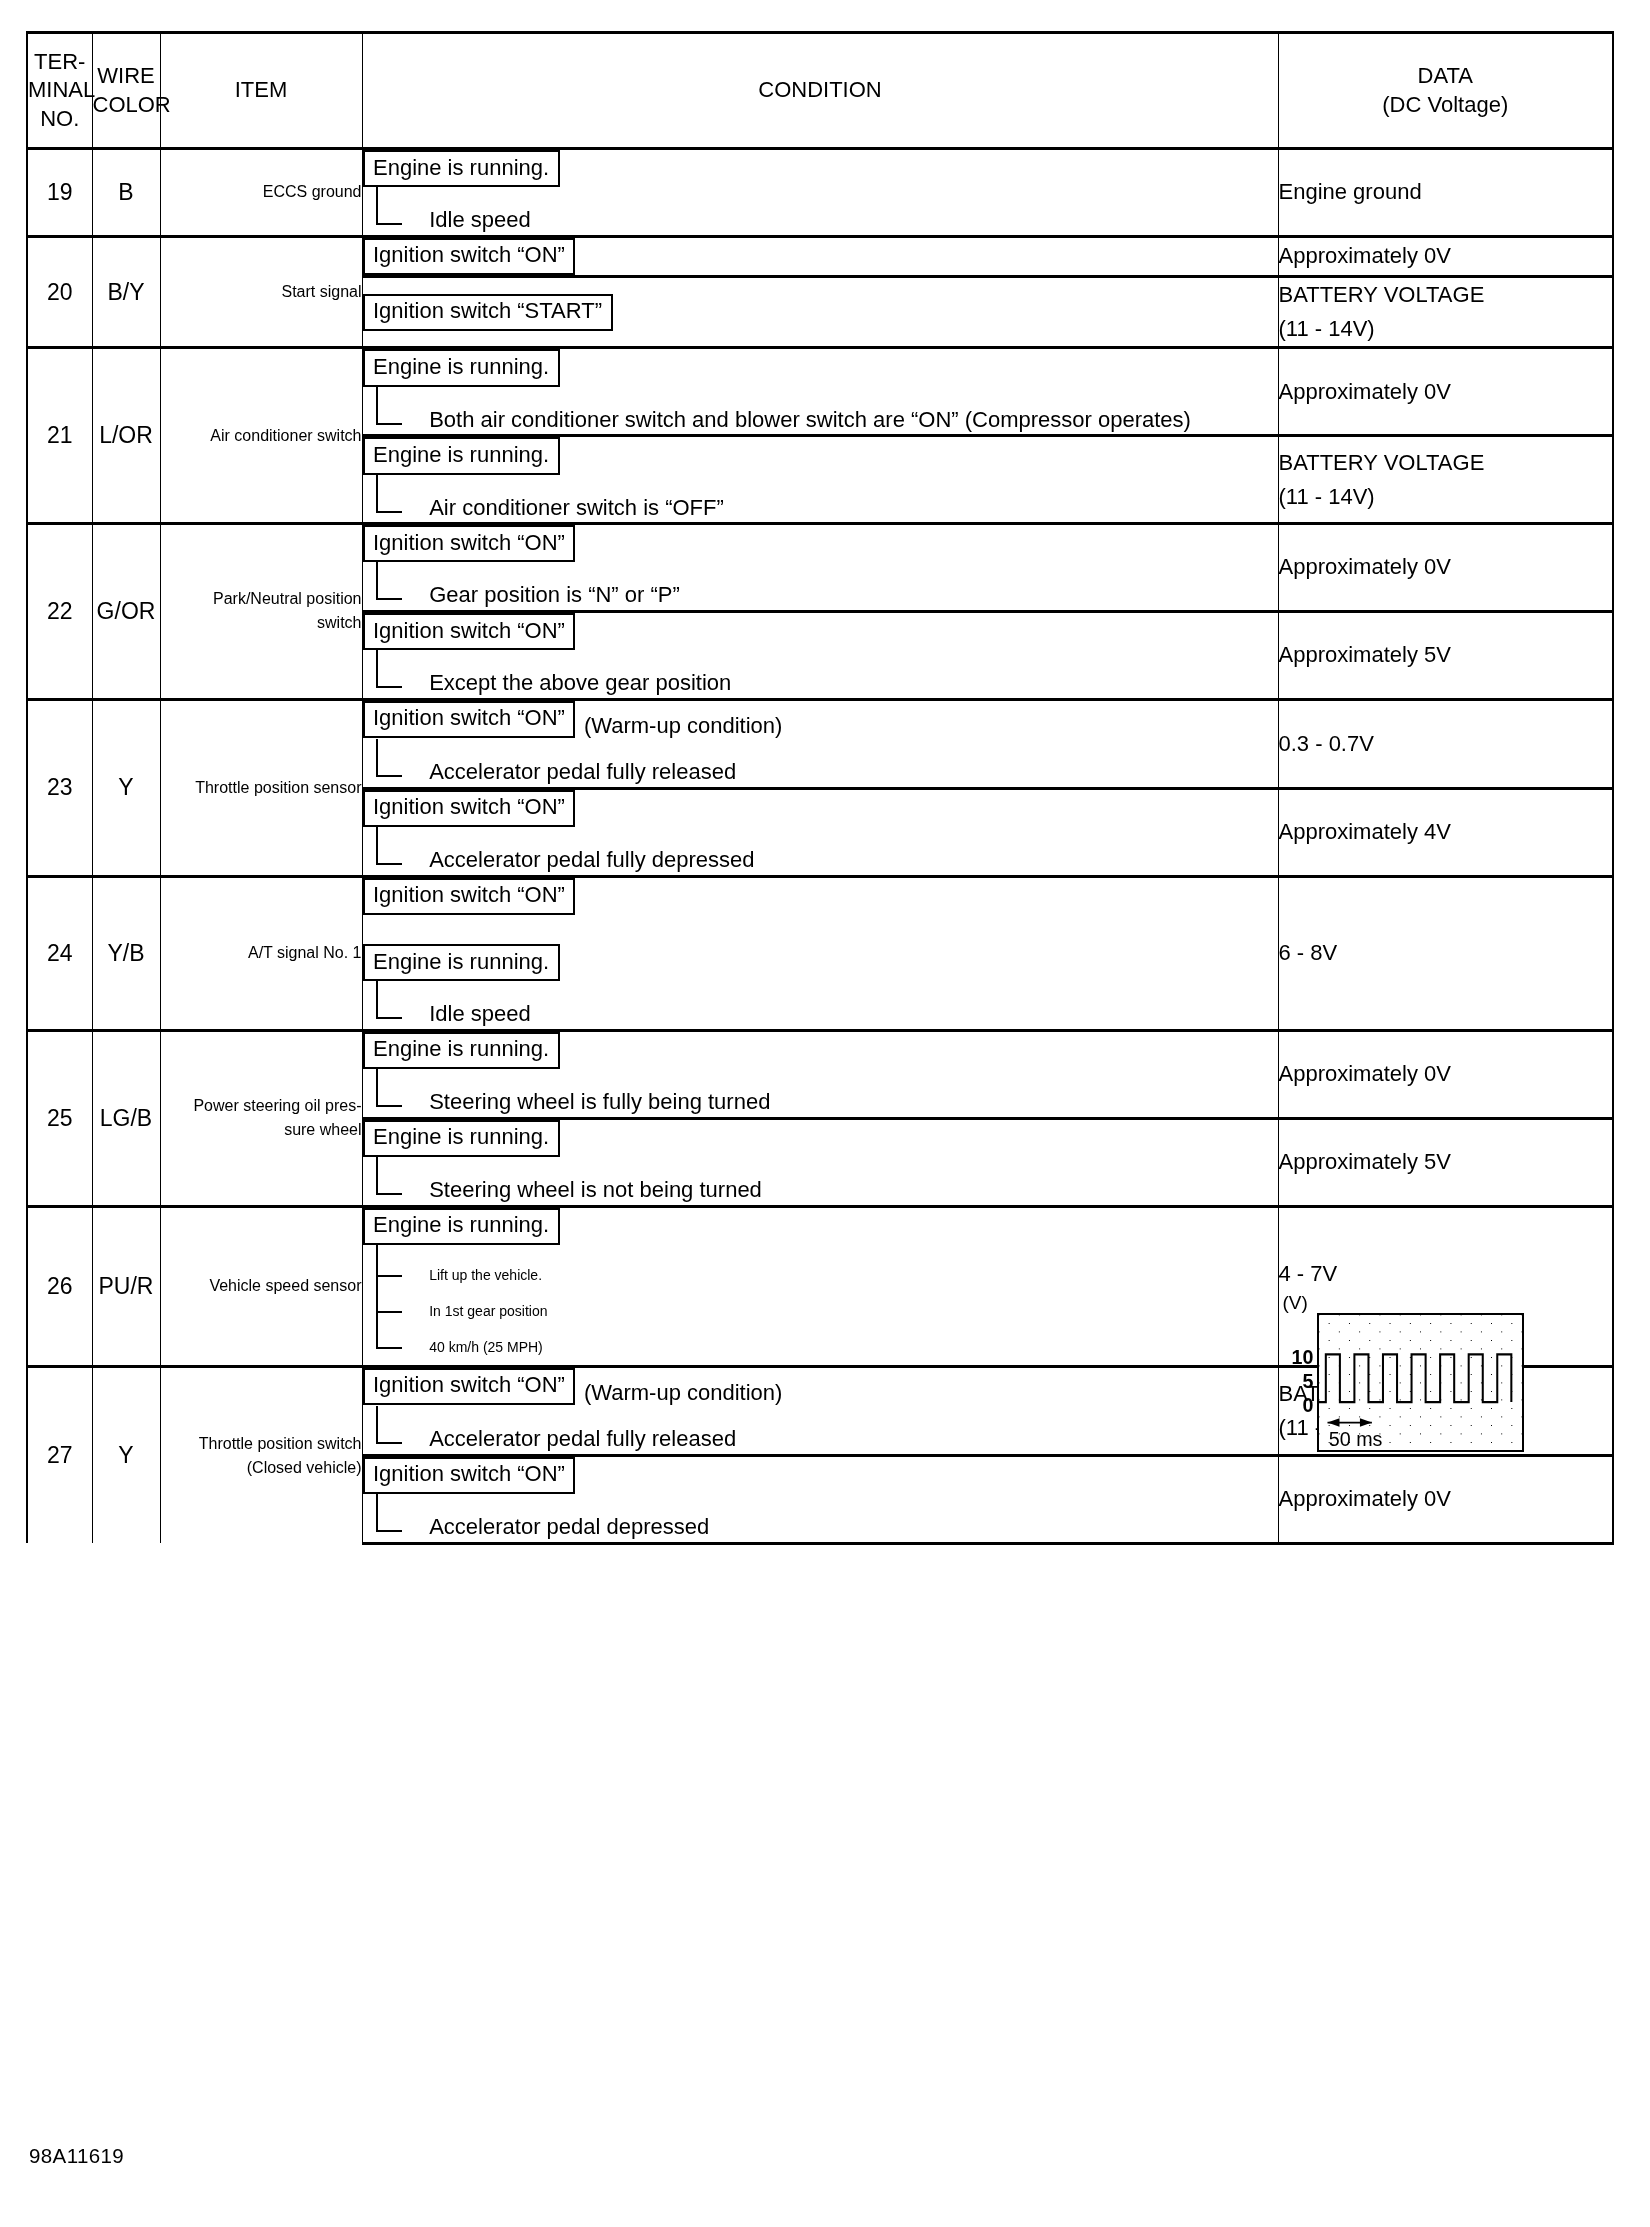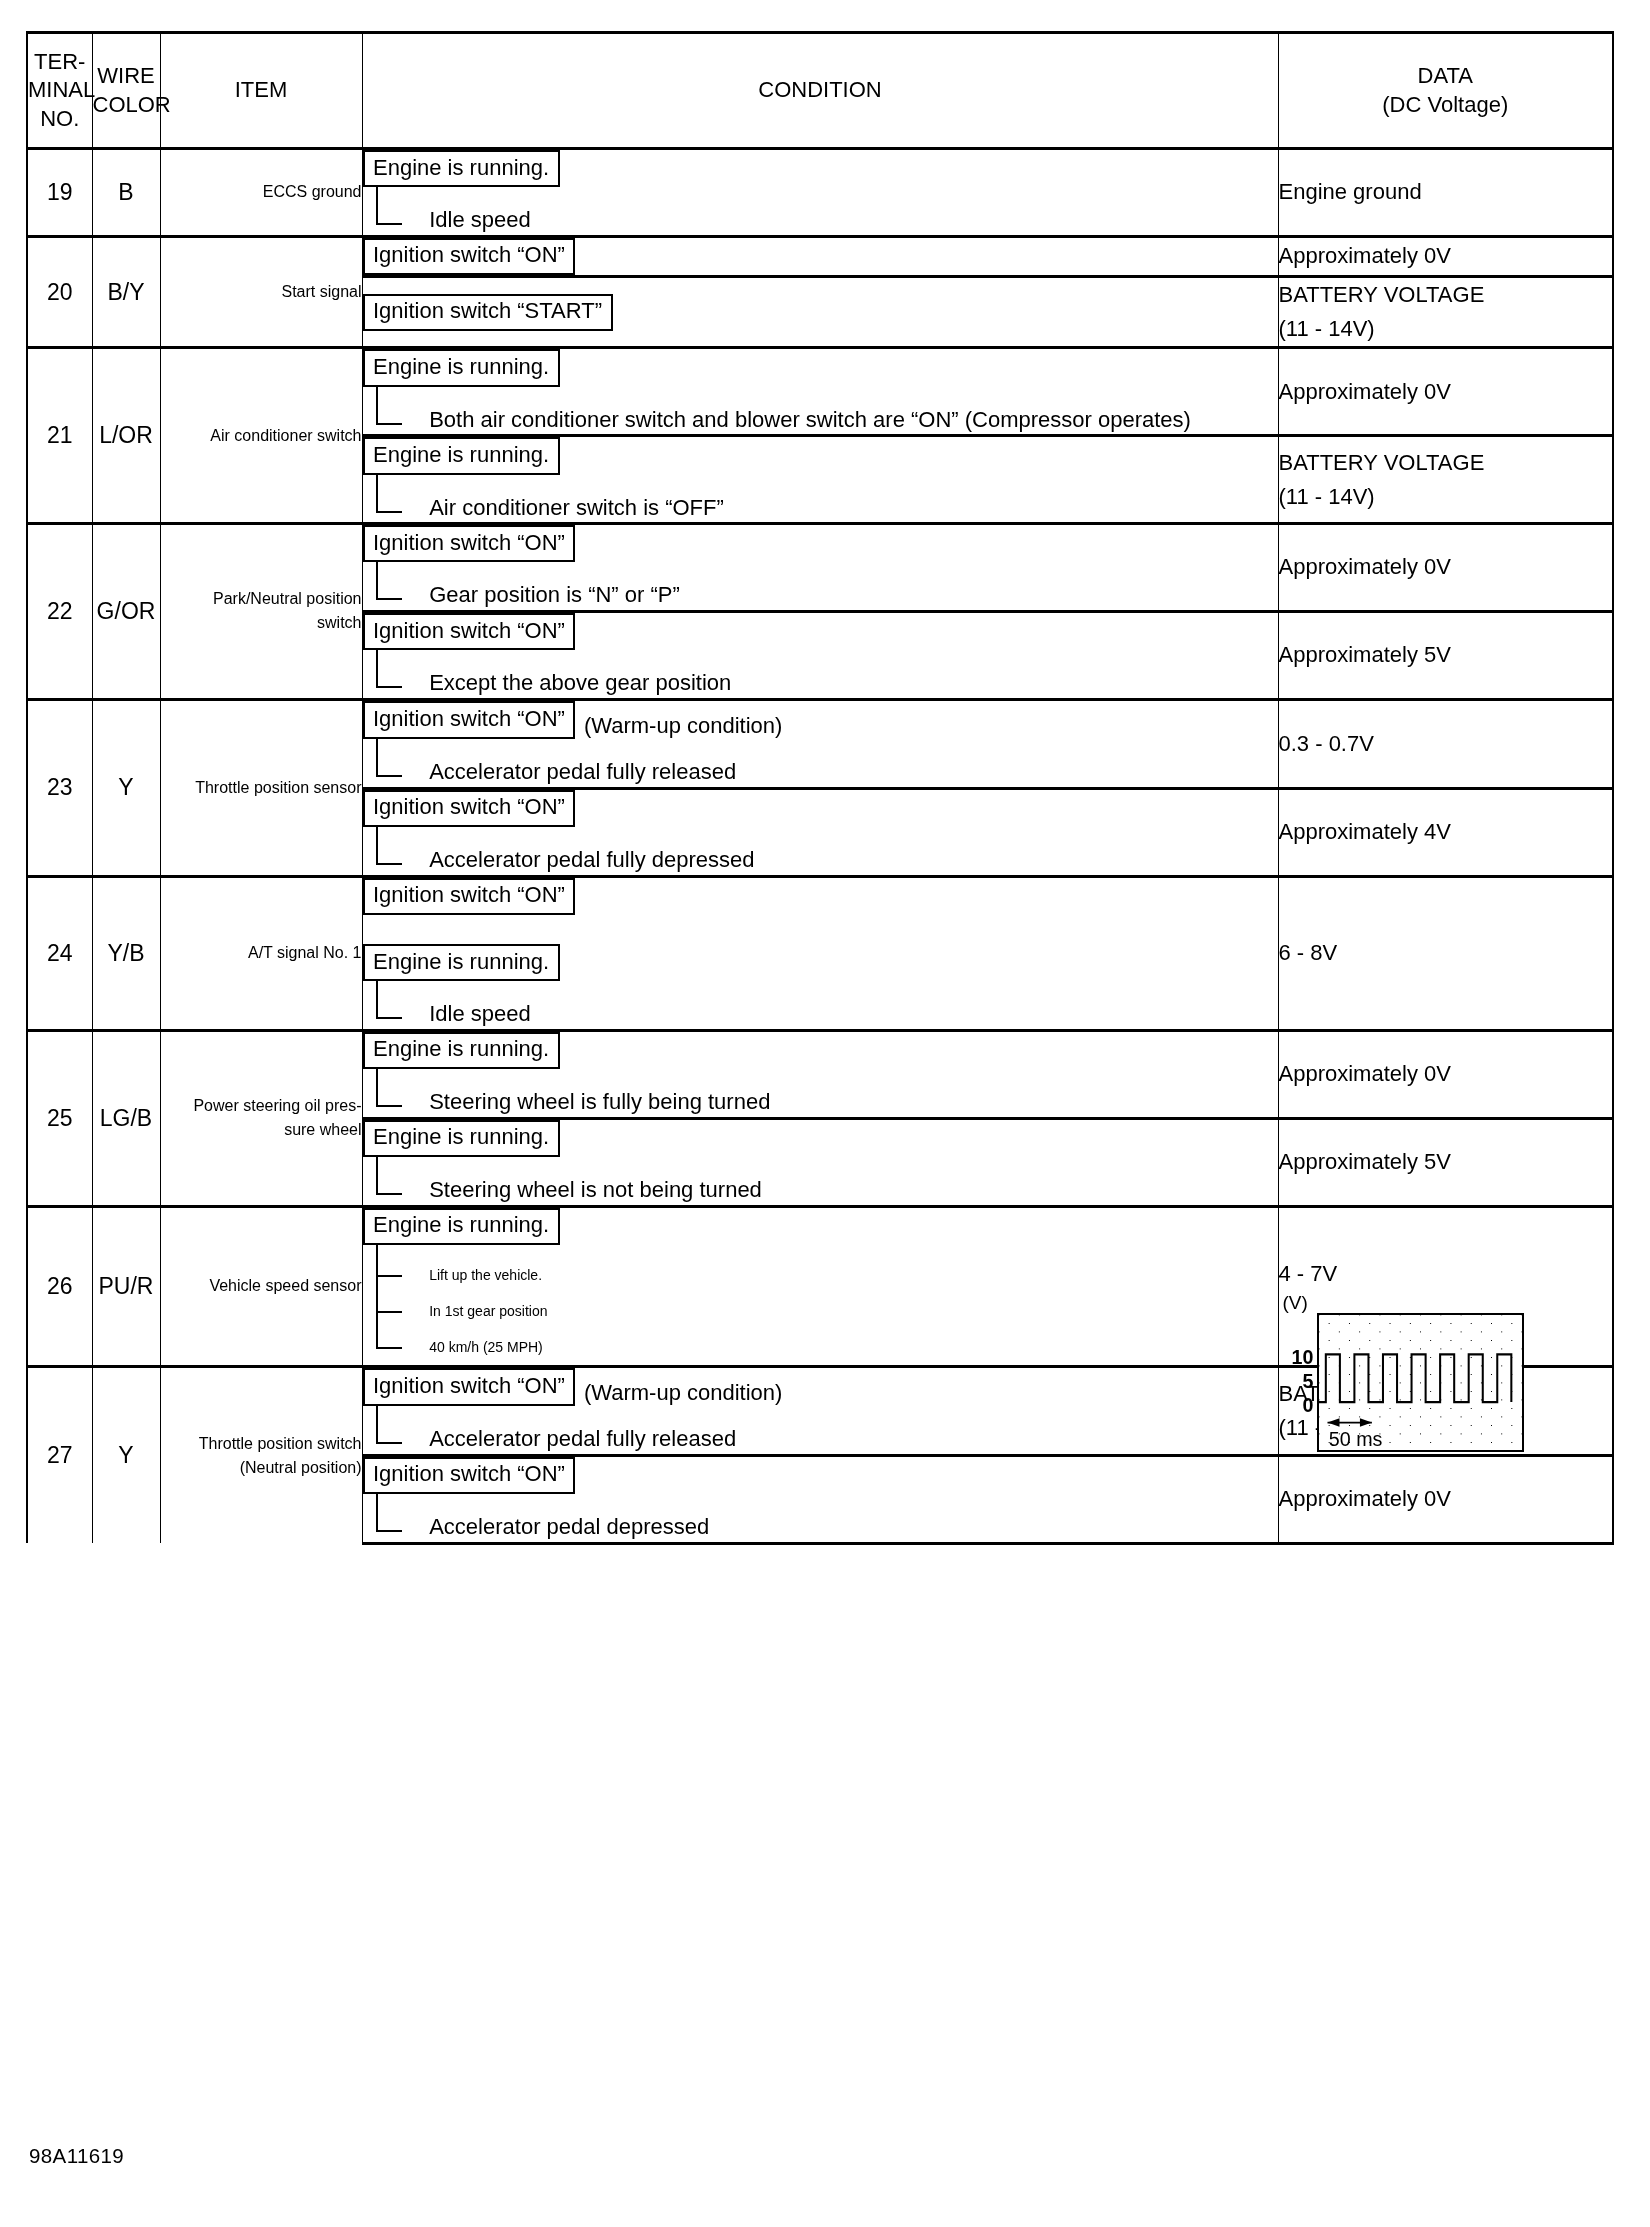--- a/index.html
+++ b/index.html
@@ -64,21 +64,21 @@
     text-align:left;
     vertical-align:middle;
   }
   .cond{
     padding:13.7px 0 13.7px 13.7px;
     vertical-align:middle;
   }
 
   
   .cblock{position:relative;}
-  .cbox-line{display:flex;align-items:center;gap:8.5px;}
+  .cbox-line{display:flex;align-items:flex-start;gap:8.5px;}
   .cbox{
     display:inline-block;
     border:2.1px solid #000;
     padding:2.6px 8.5px 4.3px 8.5px;
     font-size:22px;
     line-height:1.2;
     white-space:nowrap;
   }
   .cbox-note{
     font-size:22px;line-height:1.2;
@@ -449,21 +449,21 @@
                 </div>
               </div>
             </div>
           </td>
         </tr>
         <tr class="grp-top">
           <td class="term edge-l col-term" rowspan="2">27</td>
           <td class="wire col-wire" rowspan="2">Y</td>
           <td class="item col-item" rowspan="2">
             <div>Throttle position switch</div>
-            <div>(Neutral position)</div>
+            <div>(Closed vehicle)</div>
           </td>
           <td class="cond">
             <div class="cblock">
               <div class="cbox-line">
                 <span class="cbox">Ignition switch “ON”</span>
                 <span class="cbox-note">(Warm-up condition)</span>
               </div>
               <div class="single">
                 <span class="stub"></span>
                 <span class="elbow"></span>

